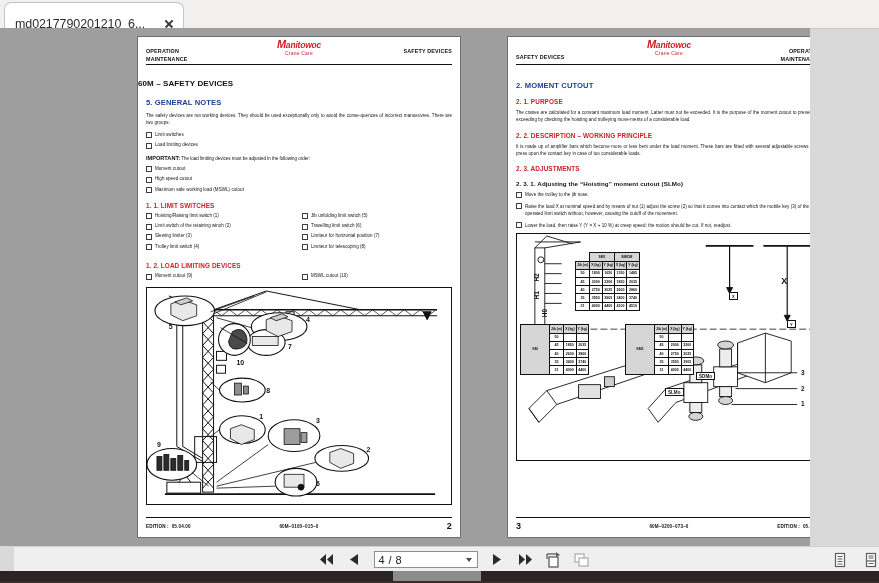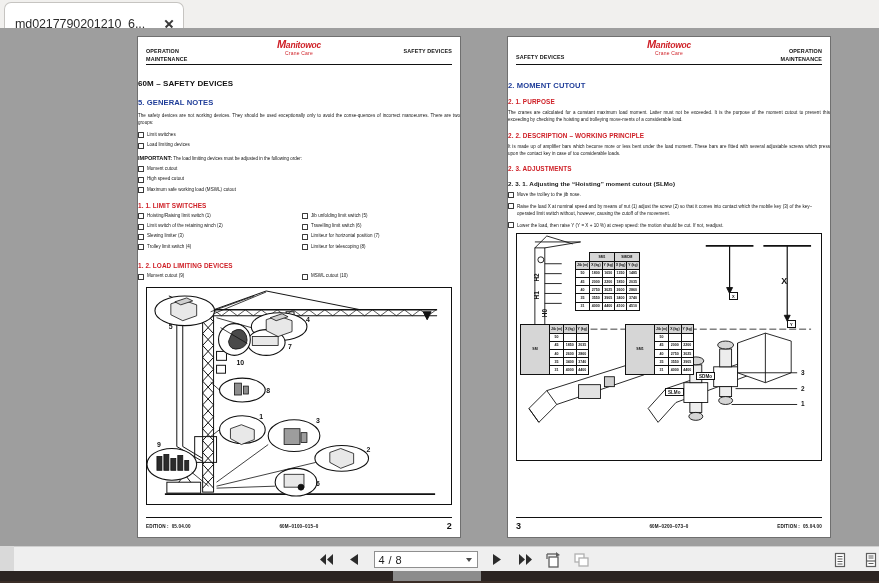--- a/index.html
+++ b/index.html
@@ -32,21 +32,21 @@
     width:16px;height:16px;position:relative;flex:0 0 auto;cursor:default;
   }
   .tab-close:before,.tab-close:after{
     content:"";position:absolute;left:3px;top:7px;width:10px;height:1.5px;background:#3a3a3a;
   }
   .tab-close:before{transform:rotate(45deg);}
   .tab-close:after{transform:rotate(-45deg);}
 
   
   .viewer{
-    position:absolute;left:0;top:28px;width:879px;height:518px;
+    position:absolute;left:0;top:28px;width:810px;height:518px;
     background:#9e9e9e;overflow:hidden;
   }
   .page{
     position:absolute;top:8px;width:324px;height:502px;
     background:#ffffff;
     border:1px solid #6f6f6f;
     box-sizing:border-box;
     overflow:hidden;
   }
   .page.left{left:137px;}
@@ -62,21 +62,21 @@
   .logo-main{font-size:8.5px;font-weight:bold;color:#cf2027;letter-spacing:-.2px;font-style:italic;}
   .logo-main .cap{font-size:11px;}
   .logo-sub{font-size:5px;color:#cf2027;letter-spacing:.2px;margin-top:1px;}
   .ph-left{position:absolute;left:8px;top:10px;font-size:5.4px;font-weight:bold;color:#111;line-height:1.5;letter-spacing:.15px;}
   .ph-right{position:absolute;right:8px;top:10px;font-size:5.4px;font-weight:bold;color:#111;line-height:1.5;letter-spacing:.15px;text-align:right;}
   .ph-rule{position:absolute;left:8px;right:8px;top:27px;height:1.1px;background:#111;}
 
   .doc-title{
     text-align:left;font-size:8px;font-weight:bold;color:#111;margin-top:8px;letter-spacing:.1px;
   }
-  .body-pad{padding:0 0;}
+  .body-pad{padding:0 8px;}
 
   h2.sec{font-size:7.6px;font-weight:bold;color:#1f3d99;margin:10px 0 5px 0;letter-spacing:.1px;}
   h3.sub{font-size:6.4px;font-weight:bold;color:#cf2027;margin:8px 0 4px 0;letter-spacing:.1px;}
   h3.sub.dark{color:#111;font-size:6.2px;}
   p.txt{font-size:4.5px;color:#111;line-height:1.62;margin:0 0 5px 0;text-align:justify;letter-spacing:.05px;}
 
   ul.chk{list-style:none;margin:0;padding:0;}
   ul.chk li{
     position:relative;padding-left:9px;font-size:4.5px;color:#111;
     line-height:1.55;margin-bottom:3.4px;letter-spacing:.05px;

